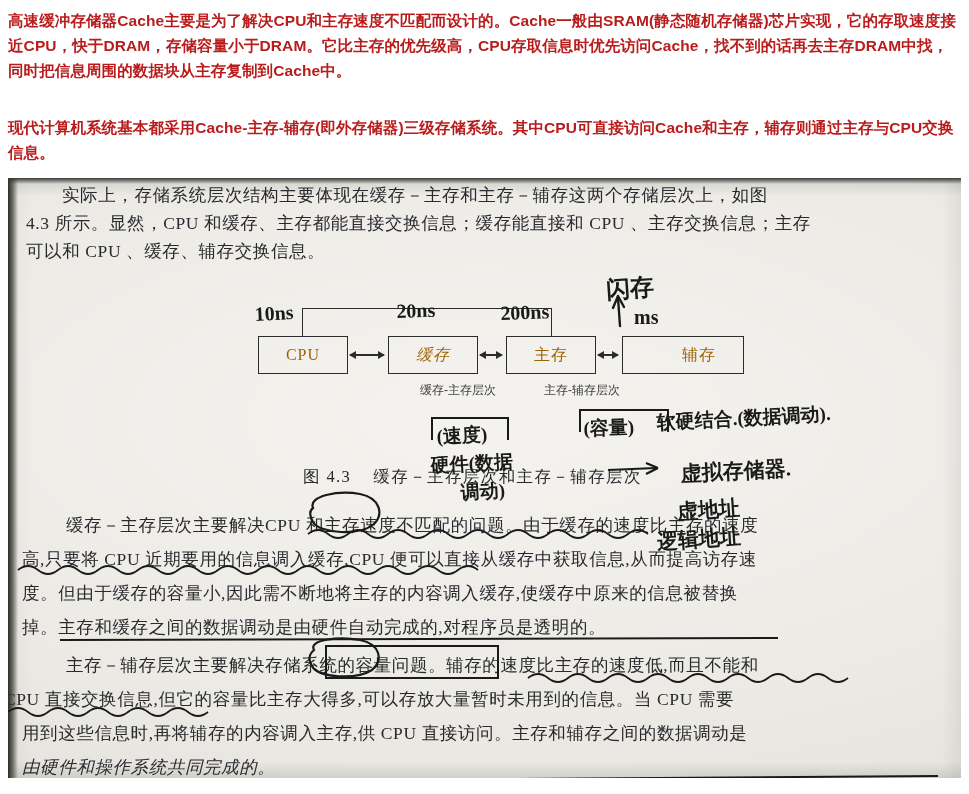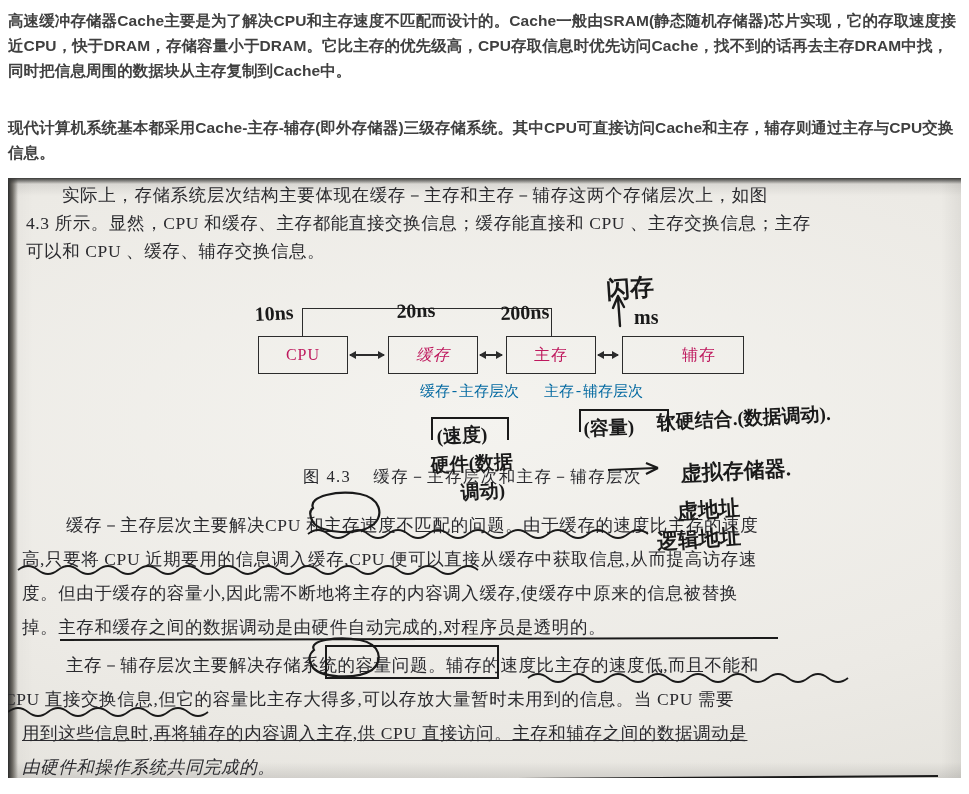--- a/index.html
+++ b/index.html
@@ -20,21 +20,21 @@
     box-sizing: border-box;
   }
   .intro {
     padding: 8px 8px 0 8px;
   }
   .intro p {
     margin: 0 0 14px 0;
     font-size: 15.5px;
     font-weight: bold;
     line-height: 1.62;
-    color: #404040;
+    color: #b91c1c;
     letter-spacing: 0.1px;
   }
   .intro p.second {
     margin-top: 32px;
   }
   .scan {
     position: absolute;
     left: 8px;
     top: 178px;
     width: 953px;
@@ -87,21 +87,21 @@
     top: 118px;
     width: 470px;
     height: 90px;
   }
   .box {
     position: absolute;
     border: 1.6px solid #2c2c2c;
     background: transparent;
     font-family: "Liberation Serif", serif;
     font-size: 16px;
-    color: #be185d;
+    color: #a16207;
     display: flex;
     align-items: center;
     justify-content: center;
     letter-spacing: 1px;
   }
   .arrow-h {
     position: absolute;
     height: 1.6px;
     background: #2c2c2c;
   }
@@ -121,23 +121,23 @@
     border-bottom: 4px solid transparent;
     border-left: 7px solid #2c2c2c;
   }
   .bracket {
     position: absolute;
     border: 1.6px solid #2c2c2c;
     border-bottom: none;
   }
   .lvl-label {
     position: absolute;
-    font-family: Liberation Mono, monospace;
-    font-size: 15px;
-    color: #0369a1;
+    font-family: Liberation Sans, sans-serif;
+    font-size: 12px;
+    color: #404040;
     white-space: nowrap;
   }
 
   
   .ink {
     position: absolute;
     font-family: "Liberation Serif", serif;
     color: #1a1a1a;
     white-space: nowrap;
     font-weight: bold;
@@ -190,21 +190,21 @@
 
       <div class="ln caption" style="left:295px; top:290px;">图 4.3    缓存－主存层次和主存－辅存层次</div>
 
       <div class="ln" style="left:58px; top:338px;">缓存－主存层次主要解决CPU 和主存速度不匹配的问题。由于缓存的速度比主存的速度</div>
       <div class="ln" style="left:14px; top:372px;text-align:right;">高,只要将 CPU 近期要用的信息调入缓存,CPU 便可以直接从缓存中获取信息,从而提高访存速</div>
       <div class="ln" style="left:14px; top:406px;">度。但由于缓存的容量小,因此需不断地将主存的内容调入缓存,使缓存中原来的信息被替换</div>
       <div class="ln" style="left:14px; top:440px;">掉。主存和缓存之间的数据调动是由硬件自动完成的,对程序员是透明的。</div>
 
       <div class="ln" style="left:58px; top:478px;">主存－辅存层次主要解决存储系统的容量问题。辅存的速度比主存的速度低,而且不能和</div>
       <div class="ln" style="left:-4px; top:512px;">CPU 直接交换信息,但它的容量比主存大得多,可以存放大量暂时未用到的信息。当 CPU 需要</div>
-      <div class="ln" style="left:14px; top:546px;text-decoration:underline;">用到这些信息时,再将辅存的内容调入主存,供 CPU 直接访问。主存和辅存之间的数据调动是</div>
+      <div class="ln" style="left:14px; top:546px;">用到这些信息时,再将辅存的内容调入主存,供 CPU 直接访问。主存和辅存之间的数据调动是</div>
       <div class="ln" style="left:14px; top:580px;font-style:italic;">由硬件和操作系统共同完成的。</div>
 
       <div class="ink" style="left:246px; top:125px; font-size:20px; transform:rotate(-3deg);">10ns</div>
       <div class="ink" style="left:388px; top:122px; font-size:20px; transform:rotate(-2deg);">20ns</div>
       <div class="ink" style="left:492px; top:124px; font-size:20px; transform:rotate(-2deg);">200ns</div>
       <div class="ink" style="left:597px; top:96px; font-size:24px; transform:rotate(-4deg);">闪存</div>
       <div class="ink" style="left:626px; top:128px; font-size:20px;">ms</div>
 
       <div class="ink" style="left:428px; top:246px; font-size:19px; transform:rotate(-3deg);">(速度)</div>
       <div class="ink" style="left:575px; top:238px; font-size:19px; transform:rotate(-2deg);">(容量)</div>

